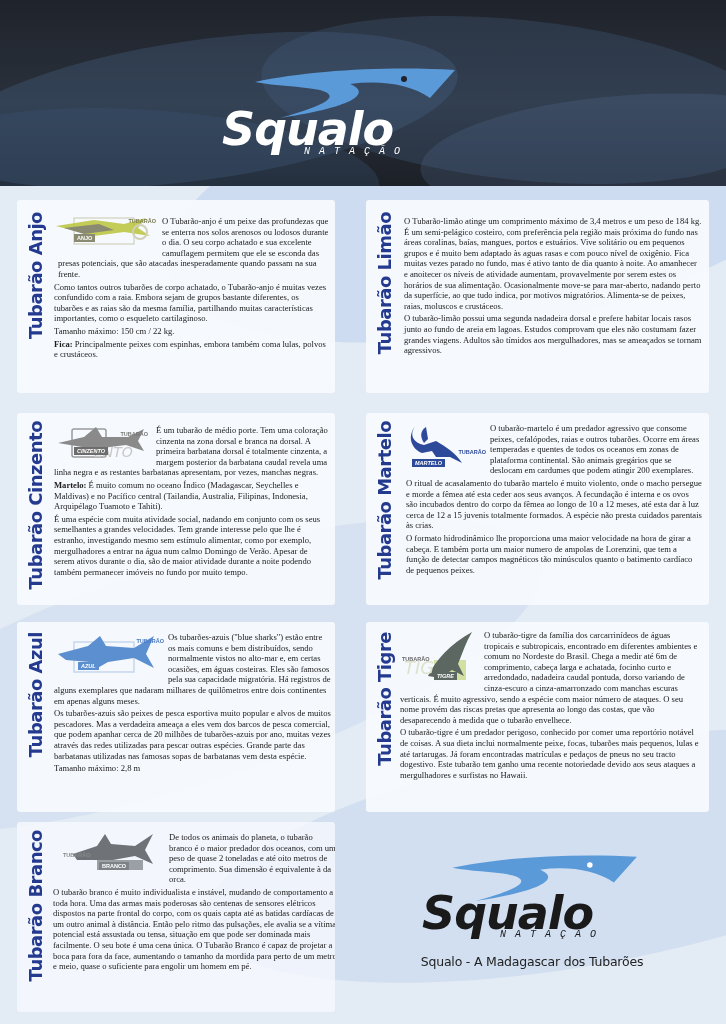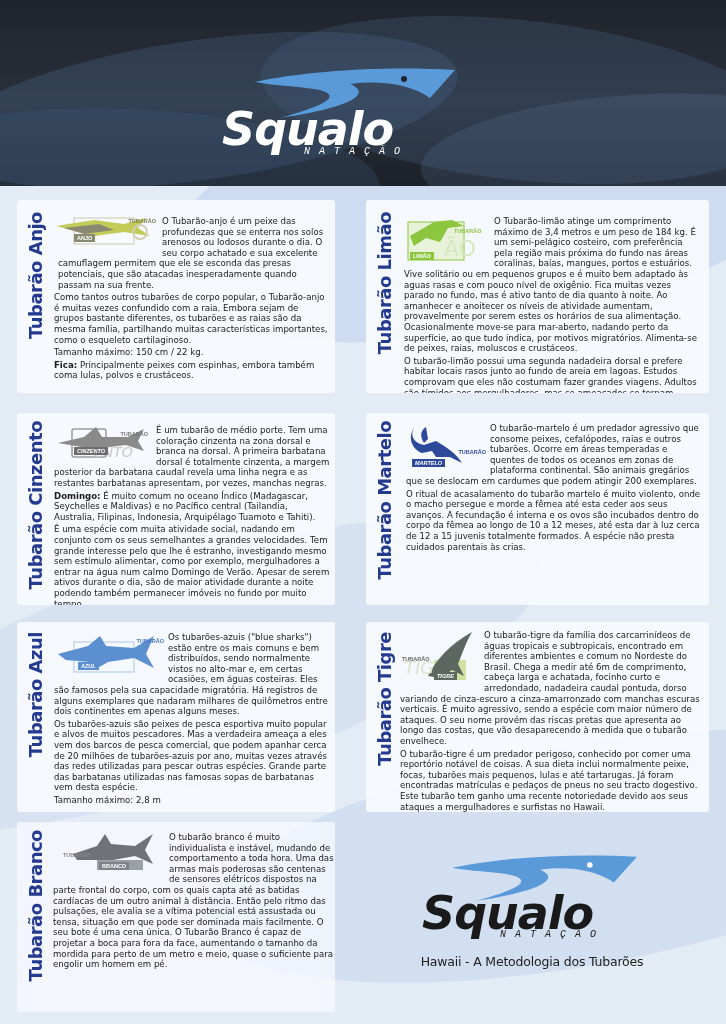--- a/index.html
+++ b/index.html
@@ -58,21 +58,21 @@
     writing-mode: vertical-rl; transform: rotate(180deg);
     font-family: "DejaVu Sans", sans-serif; font-weight: bold;
     color: #233a8f; font-size: 18px; letter-spacing: -0.5px;
     white-space: nowrap;
   }
   .card-body {
     position: absolute;
     font-family: "DejaVu Sans", sans-serif;
     font-size: 8.6px; line-height: 10.6px; color: #1b1b1b;
   }
-  .card-body p { margin-bottom: 2px; }
+  .card-body p { margin-bottom: 2px; font-family: Liberation Serif, serif; }
   .card-body b { font-weight: bold; }
   .float-img {
     float: left; position: relative; margin-right: 4px;
   }
   .tag {
     position: absolute; font-family: "Liberation Sans", sans-serif;
     font-weight: bold; color: #fff; font-size: 5.5px; padding: 0 3px;
     line-height: 8px;
   }
   .tag-top {
@@ -118,74 +118,66 @@
       <svg width="100" height="32" viewBox="0 0 100 32">
         <rect x="20" y="2" width="60" height="26" fill="none" stroke="#c8c8b0" stroke-width="1"></rect>
         <path d="M2 10 L 40 4 L 70 8 L 92 2 L 84 12 L 96 20 L 70 16 L 40 20 Z" fill="#b9c43a" opacity="0.85"></path>
         <path d="M10 12 L 45 8 L 60 14 L 30 18 Z" fill="#8a8a72"></path>
         <circle cx="86" cy="16" r="7" fill="none" stroke="#d0d0b8" stroke-width="2"></circle>
       </svg>
       <span class="tag-top" style="right:2px; top:0; color:#7a7a50;">TUBARÃO</span>
       <span class="tag" style="left:20px; top:18px; background:#8a8a72;">ANJO</span>
     </div>
     <p style="padding-left:4px;">O Tubarão-anjo é um peixe das profundezas que se enterra nos solos arenosos ou lodosos durante o dia. O seu corpo achatado e sua excelente camuflagem permitem que ele se esconda das presas potenciais, que são atacadas inesperadamente quando passam na sua frente.</p>
-    <p>Como tantos outros tubarões de corpo popular, o Tubarão-anjo é muitas vezes confundido com a raia. Embora sejam de grupos bastante diferentes, os tubarões e as raias são da mesma família, partilhando muitas características importantes, como o esqueleto cartilaginoso.</p>
+    <p>Como tantos outros tubarões de corpo achatado, o Tubarão-anjo é muitas vezes confundido com a raia. Embora sejam de grupos bastante diferentes, os tubarões e as raias são da mesma família, partilhando muitas características importantes, como o esqueleto cartilaginoso.</p>
     <p>Tamanho máximo: 150 cm / 22 kg.</p>
     <p><b>Fica:</b><span> Principalmente peixes com espinhas, embora também coma lulas, polvos e crustáceos.</span></p>
   </div>
 </div>
 
 <div class="card" style="left:366px; top:200px; width:343px; height:193px;">
   <div class="card-title" style="left:8px; top:12px;">Tubarão Limão</div>
   <div class="card-body" style="left:38px; top:16px; width:298px;">
-    <div class="float-img" style="width:86px; height:50px;">
-      <svg width="82" height="46" viewBox="0 0 82 46">
-        <rect x="4" y="6" width="56" height="38" fill="#e8f2d8" stroke="#8cc63f"></rect>
-        <path d="M6 20 L 30 6 L 48 4 L 60 10 L 44 12 L 36 26 L 22 22 L 10 30 Z" fill="#8cc63f"></path>
-        <text x="40" y="40" font-size="22" font-family="DejaVu Sans" fill="#d5e8c0">ÃO</text>
-      </svg>
-      <span class="tag-top" style="left:50px; top:10px; color:#8cc63f;">TUBARÃO</span>
-      <span class="tag" style="left:6px; top:36px; background:#8cc63f;">LIMÃO</span>
-    </div>
     <p>O Tubarão-limão atinge um comprimento máximo de 3,4 metros e um peso de 184 kg. É um semi-pelágico costeiro, com preferência pela região mais próxima do fundo nas áreas coralinas, baías, mangues, portos e estuários. Vive solitário ou em pequenos grupos e é muito bem adaptado às aguas rasas e com pouco nível de oxigênio. Fica muitas vezes parado no fundo, mas é ativo tanto de dia quanto à noite. Ao amanhecer e anoitecer os níveis de atividade aumentam, provavelmente por serem estes os horários de sua alimentação. Ocasionalmente move-se para mar-aberto, nadando perto da superfície, ao que tudo indica, por motivos migratórios. Alimenta-se de peixes, raias, moluscos e crustáceos.</p>
     <p>O tubarão-limão possui uma segunda nadadeira dorsal e prefere habitar locais rasos junto ao fundo de areia em lagoas. Estudos comprovam que eles não costumam fazer grandes viagens. Adultos são tímidos aos mergulhadores, mas se ameaçados se tornam agressivos.</p>
   </div>
 </div>
 
 <div class="card" style="left:17px; top:413px; width:318px; height:192px;">
   <div class="card-title" style="left:8px; top:8px;">Tubarão Cinzento</div>
   <div class="card-body" style="left:37px; top:12px; width:276px;">
     <div class="float-img" style="width:98px; height:40px;">
       <svg width="94" height="36" viewBox="0 0 94 36">
         <rect x="18" y="4" width="34" height="28" fill="none" stroke="#9a9a9a" stroke-width="1.5" rx="2"></rect>
         <path d="M4 18 L 30 12 L 42 2 L 48 12 L 74 12 L 90 4 L 84 16 L 90 26 L 72 20 L 40 24 Z" fill="#8a8a8a"></path>
         <text x="40" y="32" font-size="14" font-style="italic" font-family="DejaVu Sans" fill="#c8c8c8">ENTO</text>
       </svg>
       <span class="tag-top" style="right:4px; top:4px; color:#777;">TUBARÃO</span>
       <span class="tag" style="left:20px; top:22px; background:#6d6d6d; font-style:italic;">CINZENTO</span>
     </div>
     <p>É um tubarão de médio porte. Tem uma coloração cinzenta na zona dorsal e branca na dorsal. A primeira barbatana dorsal é totalmente cinzenta, a margem posterior da barbatana caudal revela uma linha negra e as restantes barbatanas apresentam, por vezes, manchas negras.</p>
-    <p><b>Domingo:</b><span> É muito comum no oceano Índico (Madagascar, Seychelles e Maldivas) e no Pacífico central (Tailandia, Australia, Filipinas, Indonesia, Arquipélago Tuamoto e Tahiti).</span></p>
+    <p><b>Martelo:</b><span> É muito comum no oceano Índico (Madagascar, Seychelles e Maldivas) e no Pacífico central (Tailandia, Australia, Filipinas, Indonesia, Arquipélago Tuamoto e Tahiti).</span></p>
     <p>É uma espécie com muita atividade social, nadando em conjunto com os seus semelhantes a grandes velocidades. Tem grande interesse pelo que lhe é estranho, investigando mesmo sem estímulo alimentar, como por exemplo, mergulhadores a entrar na água num calmo Domingo de Verão. Apesar de serem ativos durante o dia, são de maior atividade durante a noite podendo também permanecer imóveis no fundo por muito tempo.</p>
   </div>
 </div>
 
 <div class="card" style="left:366px; top:413px; width:343px; height:192px;">
   <div class="card-title" style="left:8px; top:8px;">Tubarão Martelo</div>
   <div class="card-body" style="left:40px; top:10px; width:296px;">
     <div class="float-img" style="width:80px; height:50px;">
       <svg width="76" height="46" viewBox="0 0 76 46">
         <path d="M10 2 C 2 12, 8 20, 18 22 L 30 18 C 40 24, 50 30, 56 40 L 44 34 L 30 34 L 26 28 L 16 30 C 6 26, 0 14, 10 2 Z" fill="#2d4a9a"></path>
         <path d="M18 20 C 14 14, 14 8, 20 4 L 22 16 Z" fill="#2d4a9a"></path>
       </svg>
       <span class="tag-top" style="right:0; top:24px; color:#2d4a9a;">TUBARÃO</span>
       <span class="tag" style="left:6px; top:36px; background:#2d4a9a; font-style:italic;">MARTELO</span>
     </div>
     <p>O tubarão-martelo é um predador agressivo que consome peixes, cefalópodes, raias e outros tubarões. Ocorre em áreas temperadas e quentes de todos os oceanos em zonas de plataforma continental. São animais gregários que se deslocam em cardumes que podem atingir 200 exemplares.</p>
     <p>O ritual de acasalamento do tubarão martelo é muito violento, onde o macho persegue e morde a fêmea até esta ceder aos seus avanços. A fecundação é interna e os ovos são incubados dentro do corpo da fêmea ao longo de 10 a 12 meses, até esta dar à luz cerca de 12 a 15 juvenis totalmente formados. A espécie não presta cuidados parentais às crias.</p>
+    <p>O formato hidrodinâmico lhe proporciona uma maior velocidade na hora de girar a cabeça. E também porta um maior numero de ampolas de Lorenzini, que tem a função de detectar campos magnéticos tão minúsculos quanto o batimento cardíaco de pequenos peixes.</p>
   </div>
 </div>
 
 <div class="card" style="left:17px; top:622px; width:318px; height:190px;">
   <div class="card-title" style="left:8px; top:10px;">Tubarão Azul</div>
   <div class="card-body" style="left:37px; top:10px; width:278px;">
     <div class="float-img" style="width:110px; height:50px;">
       <svg width="104" height="46" viewBox="0 0 104 46">
         <rect x="20" y="10" width="60" height="30" fill="none" stroke="#c6d6ec" stroke-width="1.5"></rect>
         <path d="M4 22 L 34 14 L 46 4 L 52 14 L 80 16 L 100 4 L 92 22 L 100 36 L 80 26 L 54 30 L 40 38 L 36 30 L 12 28 Z" fill="#5b8fd0"></path>
@@ -220,25 +212,26 @@
   <div class="card-title" style="left:8px; top:8px;">Tubarão Branco</div>
   <div class="card-body" style="left:36px; top:10px; width:284px;">
     <div class="float-img" style="width:112px; height:44px;">
       <svg width="108" height="40" viewBox="0 0 108 40">
         <path d="M20 22 L 44 14 L 52 2 L 58 12 L 82 14 L 100 2 L 92 18 L 100 32 L 82 24 L 60 28 L 50 36 L 46 28 L 24 28 Z" fill="#6f7378"></path>
         <rect x="44" y="28" width="46" height="10" fill="#9aa0a6"></rect>
       </svg>
       <span class="tag-top" style="left:10px; top:18px; color:#888;">TUBARÃO</span>
       <span class="tag" style="left:46px; top:30px; background:#7d8287;">BRANCO</span>
     </div>
+    <p>De todos os animais do planeta, o tubarão branco é o maior predador dos oceanos, com um peso de quase 2 toneladas e até oito metros de comprimento. Sua dimensão é equivalente à da orca.</p>
     <p>O tubarão branco é muito individualista e instável, mudando de comportamento a toda hora. Uma das armas mais poderosas são centenas de sensores elétricos dispostos na parte frontal do corpo, com os quais capta até as batidas cardíacas de um outro animal à distância. Então pelo ritmo das pulsações, ele avalia se a vítima potencial está assustada ou tensa, situação em que pode ser dominada mais facilmente. O seu bote é uma cena única. O Tubarão Branco é capaz de projetar a boca para fora da face, aumentando o tamanho da mordida para perto de um metro e meio, quase o suficiente para engolir um homem em pé.</p>
   </div>
 </div>
 
 <div class="logo" style="left:420px; top:826px; width:240px; height:120px;">
   <svg width="240" height="80" viewBox="0 0 260 80">
     <path d="M35 42 C 90 30, 170 26, 235 30 L 210 58 C 190 44, 160 40, 130 44 C 150 52, 140 66, 60 78 C 110 64, 120 56, 100 50 C 80 46, 55 46, 35 42 Z" fill="#5b9ad8"></path>
     <circle cx="184" cy="39" r="3" fill="#ffffff"></circle>
   </svg>
   <div class="logo-word" style="left:2px; top:60px; font-size:46px; color:#1a1a1a;">Squalo</div>
   <div class="logo-sub" style="left:80px; top:103px; font-size:10px; color:#1a1a1a;">NATAÇÃO</div>
 </div>
-<div class="tagline">Hawaii - A Metodologia dos Tubarões</div>
+<div class="tagline">Squalo - A Madagascar dos Tubarões</div>
 
 </body></html>

